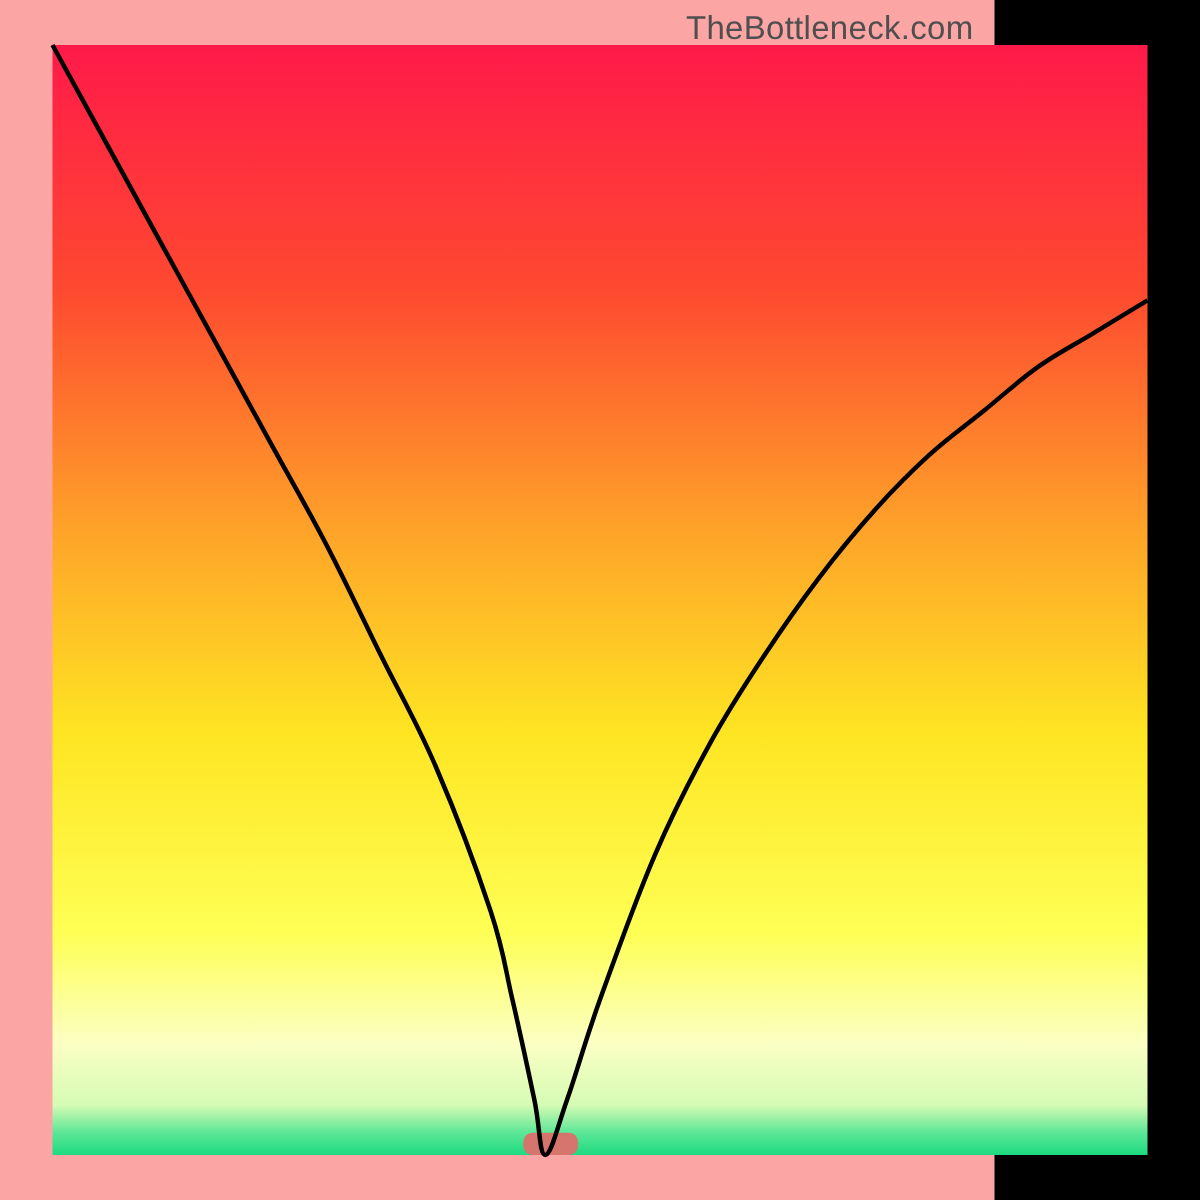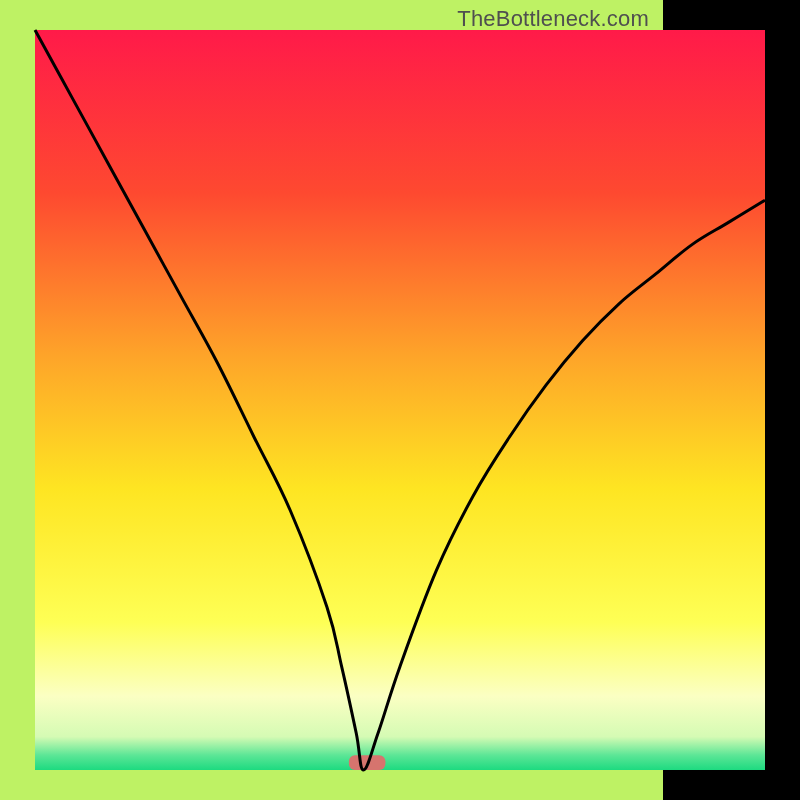--- a/index.html
+++ b/index.html
@@ -8,21 +8,21 @@
     width: 800px;
     height: 800px;
     background: #000000;
     overflow: hidden;
     font-family: Arial, Helvetica, sans-serif;
   }
   .stage {
     position: relative;
     width: 663px;
     height: 800px;
-    background: #bef264;
+    background: #fca5a5;
   }
   .watermark {
     position: absolute;
     top: 6px;
     right: 14px;
     color: #4f4f4f;
     font-size: 22px;
     font-weight: 500;
     letter-spacing: 0.2px;
     user-select: none;

